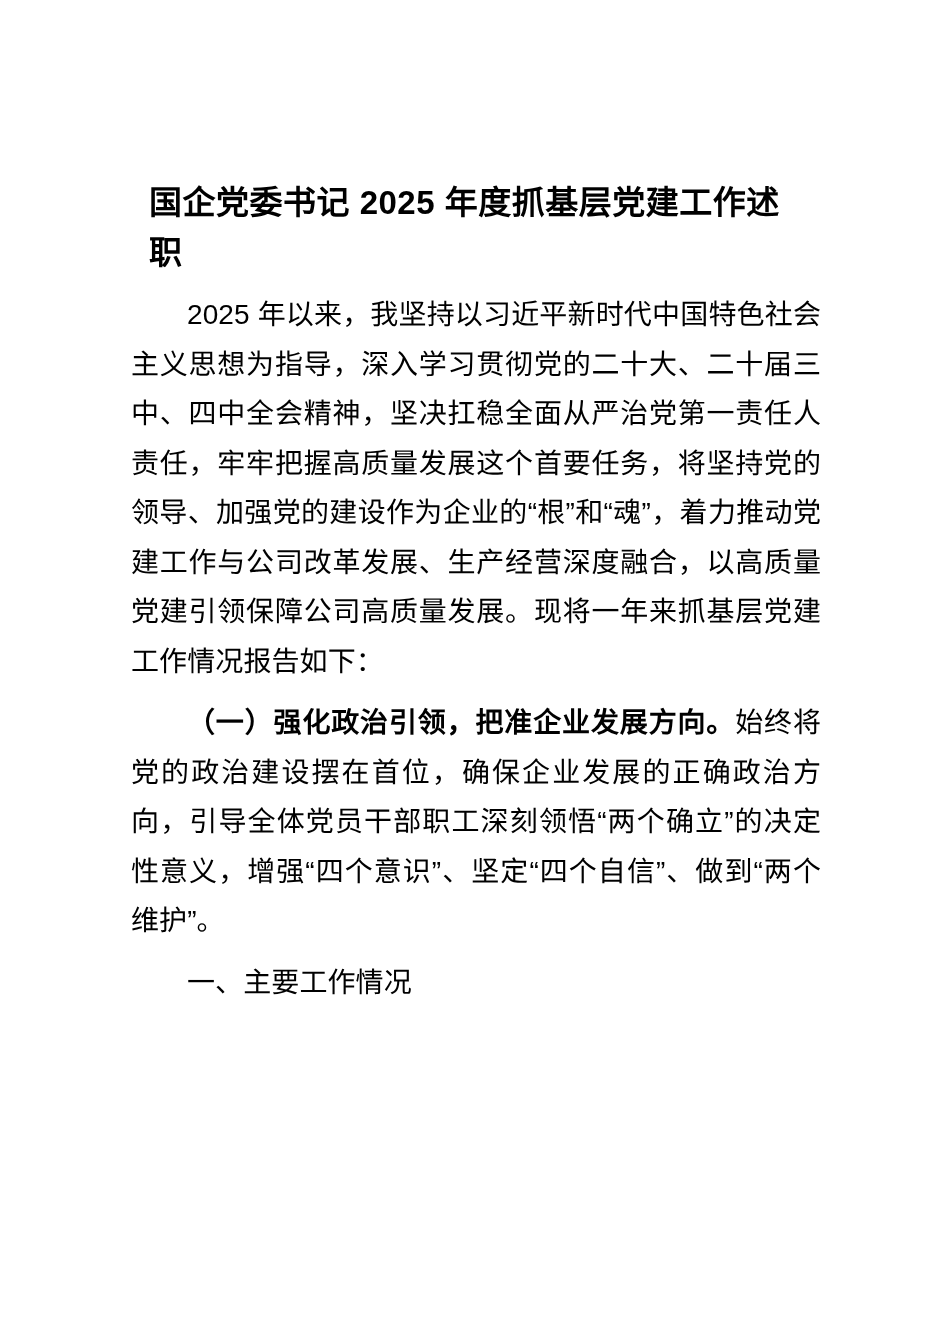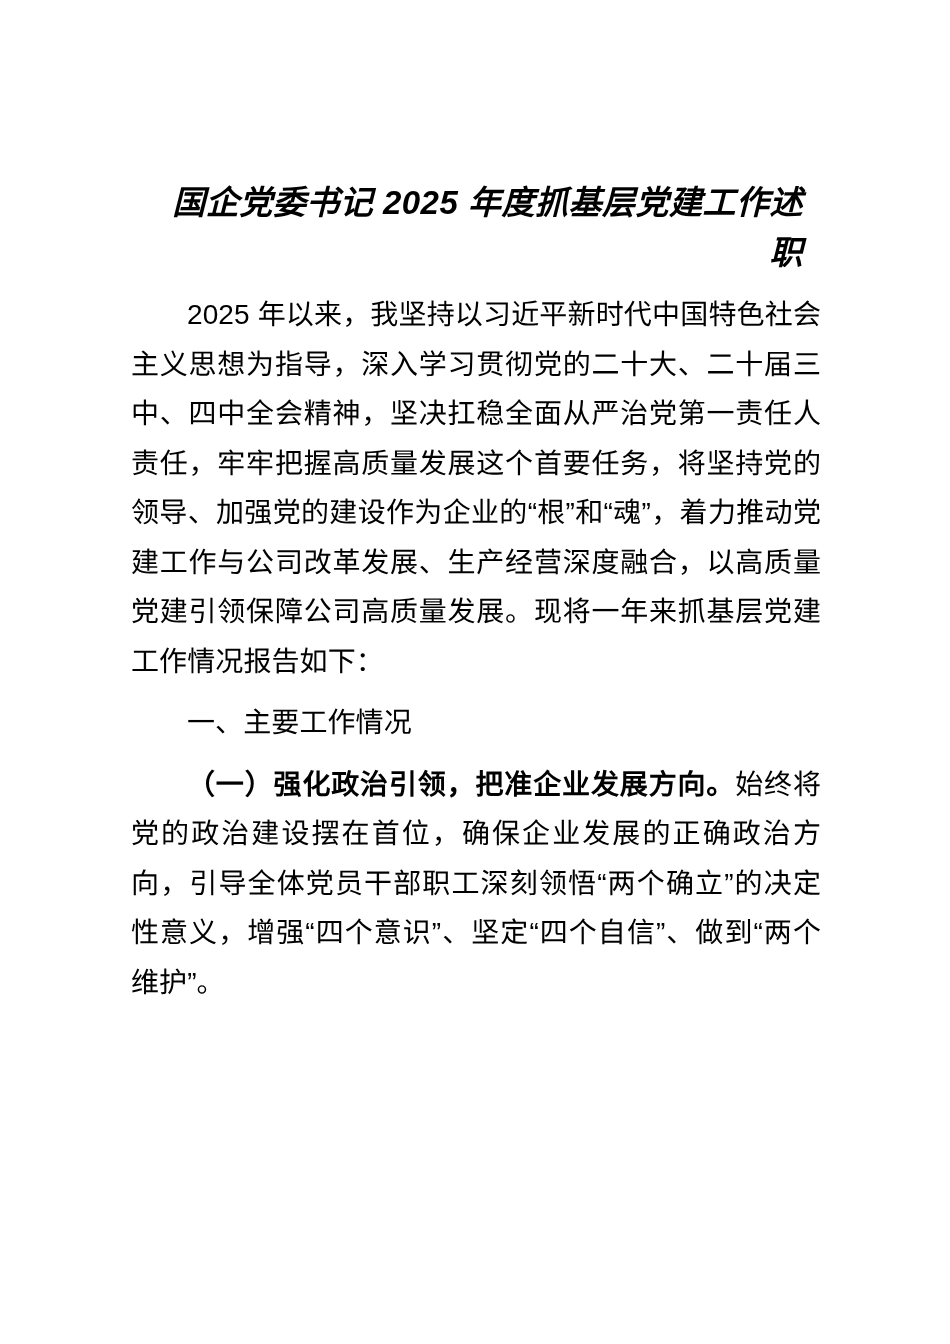--- a/index.html
+++ b/index.html
@@ -29,26 +29,25 @@
     position: absolute;
     left: 119px;
     top: 178px;
     width: 714px;
   }
 
   .doc-title {
     font-size: 33px;
     font-weight: 700;
     line-height: 50px;
-    text-align: right;
+    text-align: left;
     letter-spacing: 0.5px;
     margin: 0 0 8px 0;
     padding: 0 30px;
     box-sizing: border-box;
-    font-style: italic;
   }
 
   .para {
     font-size: 28px;
     line-height: 49.5px;
     text-align: justify;
     text-justify: inter-ideograph;
     text-align-last: left;
     margin: 12px;
     letter-spacing: 0.1px;
@@ -66,21 +65,21 @@
 </head>
 <body>
 
 <div class="page">
   <div class="page-body">
 
     <h1 class="doc-title">国企党委书记 2025 年度抓基层党建工作述职</h1>
 
     <p class="para indent">2025 年以来，我坚持以习近平新时代中国特色社会主义思想为指导，深入学习贯彻党的二十大、二十届三中、四中全会精神，坚决扛稳全面从严治党第一责任人责任，牢牢把握高质量发展这个首要任务，将坚持党的领导、加强党的建设作为企业的“根”和“魂”，着力推动党建工作与公司改革发展、生产经营深度融合，以高质量党建引领保障公司高质量发展。现将一年来抓基层党建工作情况报告如下：</p>
 
-    <p class="para indent">一、主要工作情况</p>
-
     <p class="para indent">
       <span class="lead-bold">（一）强化政治引领，把准企业发展方向。</span><span>始终将党的政治建设摆在首位，确保企业发展的正确政治方向，引导全体党员干部职工深刻领悟“两个确立”的决定性意义，增强“四个意识”、坚定“四个自信”、做到“两个维护”。</span>
     </p>
+
+    <p class="para indent">一、主要工作情况</p>
 
 
   </div>
 </div>
 
 </body></html>

